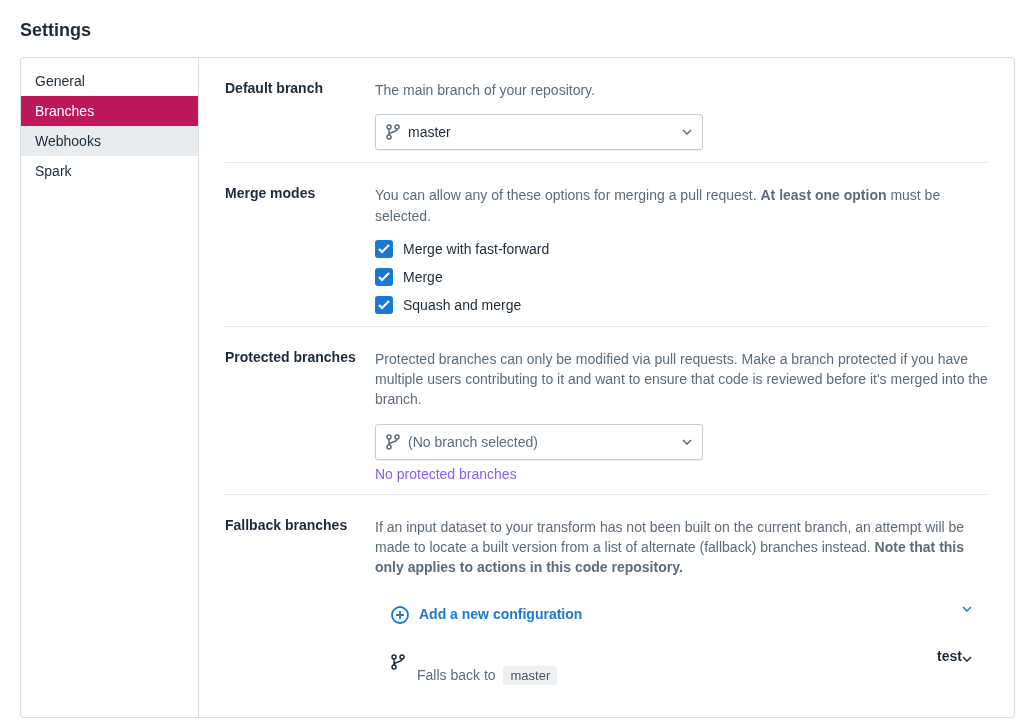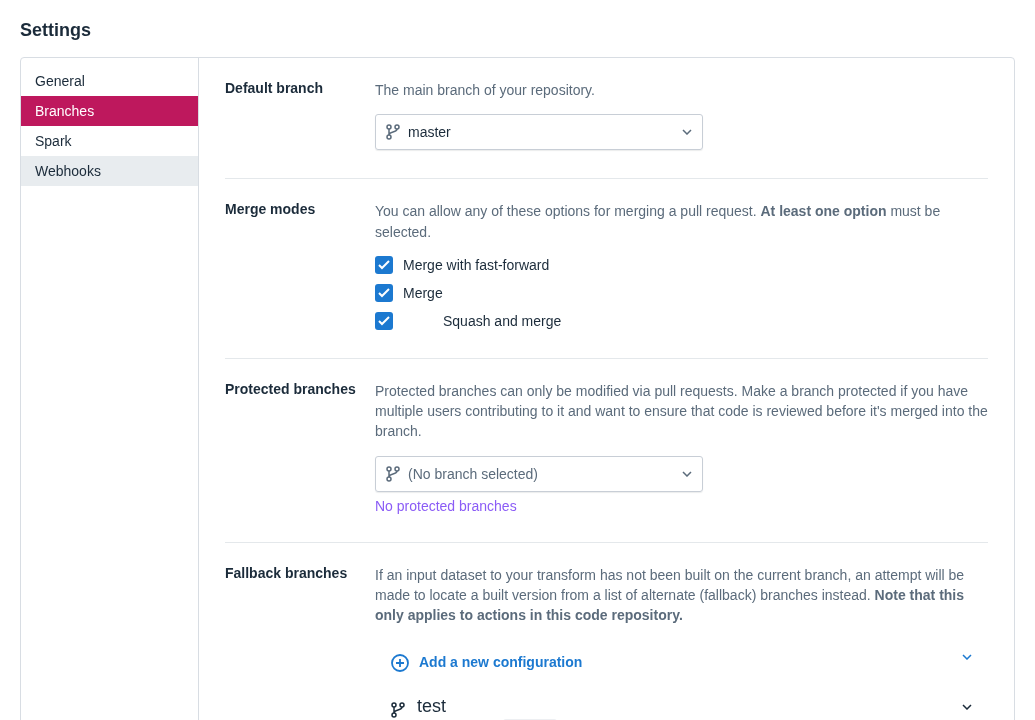--- a/index.html
+++ b/index.html
@@ -5,21 +5,21 @@
 * { box-sizing: border-box; margin: 0; padding: 0; }
 body { font-family: -apple-system, BlinkMacSystemFont, "Segoe UI", Helvetica, Arial, sans-serif; font-size: 14px; color: #1b2b3a; background: #fff; }
 .container { padding: 20px; width: 1035px; }
 .page-title { font-size: 18px; font-weight: 700; margin-bottom: 16px; }
 .panel { border: 1px solid #d8dde3; border-radius: 4px; display: flex; min-height: 640px; }
 .sidebar { width: 178px; border-right: 1px solid #d8dde3; padding: 8px 0; }
 .sidebar-item { padding: 7px 14px; font-size: 14px; cursor: pointer; color: #1b2b3a; }
 .sidebar-item.active { background: #be185d; color: #fff; }
 .sidebar-item.hover { background: #e8ecef; }
 .content { flex: 1; padding: 22px 26px; }
-.section { display: flex; padding-bottom: 28px; margin-bottom: 22px; border-bottom: 1px solid #e4e8eb; }
+.section { display: flex; padding-bottom: 12px; margin-bottom: 22px; border-bottom: 1px solid #e4e8eb; }
 .section:last-child { border-bottom: none; margin-bottom: 0; padding-bottom: 0; }
 .section-label { width: 150px; flex-shrink: 0; font-weight: 700; font-size: 14px; color: #1b2b3a; padding-top: 0; }
 .section-body { flex: 1; }
 .desc { color: #5b6b7b; font-size: 14px; line-height: 1.45; margin-bottom: 14px; }
 .desc strong { color: #5b6b7b; font-weight: 700; }
 .select { display: flex; align-items: center; border: 1px solid #c8ced6; border-radius: 3px; height: 36px; width: 328px; padding: 0 10px; cursor: pointer; box-shadow: inset 0 1px 0 rgba(255,255,255,.2), 0 1px 1px rgba(16,22,26,.08); }
 .select .branch-icon { margin-right: 8px; color: #5b6b7b; }
 .select .value { flex: 1; font-size: 14px; color: #1b2b3a; }
 .select .placeholder { color: #5b6b7b; }
 .select .caret { color: #5b6b7b; }
@@ -29,37 +29,37 @@
 .checkbox-label { font-size: 14px; color: #1b2b3a; }
 .no-protected { margin-top: 6px; font-size: 14px; color: #8b5cf6; }
 .config-row { display: flex; align-items: flex-start; padding: 14px 16px; cursor: pointer; }
 .add-row { color: #1c79d0; font-weight: 600; }
 .add-icon { color: #1c79d0; margin-right: 10px; }
 .config-row .spacer { flex: 1; }
 .config-row .caret { color: #1c79d0; }
 .fallback-item { display: flex; align-items: flex-start; padding: 10px 16px; }
 .fallback-item .branch-icon { margin-right: 12px; margin-top: 6px; color: #1b2b3a; }
 .fallback-body { flex: 1; }
-.fallback-name { font-weight: 400; font-size: 18px; color: #1b2b3a; }
+.fallback-name { font-weight: 700; font-size: 14px; color: #1b2b3a; text-align: right; }
 .falls-back { font-size: 14px; color: #5b6b7b; margin-top: 2px; }
 .branch-tag { display: inline-block; background: #edeff2; color: #4a5763; border-radius: 3px; padding: 2px 7px; font-size: 13px; margin-left: 4px; }
 .fallback-item .caret { color: #1b2b3a; margin-top: 8px; }
 svg { display: block; }
 </style>
 </head>
 <body>
 
 <div class="container">
   <div class="page-title">Settings</div>
   <div class="panel">
     <div class="sidebar">
       <div class="sidebar-item">General</div>
       <div class="sidebar-item active">Branches</div>
+      <div class="sidebar-item hover" style="position:relative;">Webhooks</div>
       <div class="sidebar-item">Spark</div>
-      <div class="sidebar-item hover" style="position:relative;">Webhooks</div>
     </div>
 
     <div class="content">
 
       <div class="section">
         <div class="section-label">Default branch</div>
         <div class="section-body">
           <div class="desc">The main branch of your repository.</div>
           <div class="select">
             <span class="branch-icon">
@@ -95,21 +95,21 @@
             <span class="checkbox-label">Merge with fast-forward</span>
           </div>
           <div class="checkbox-row">
             <div class="checkbox">
                 <svg width="12" height="10" viewBox="0 0 12 10">
                   <path d="M1 5 L4 8 L11 1" fill="none" stroke="#fff" stroke-width="2"></path>
                 </svg>
               </div>
             <span class="checkbox-label">Merge</span>
           </div>
-          <div class="checkbox-row" style="margin-bottom:0;gap:40px;">
+          <div class="checkbox-row" style="margin-bottom:0;">
             <div class="checkbox">
                 <svg width="12" height="10" viewBox="0 0 12 10">
                   <path d="M1 5 L4 8 L11 1" fill="none" stroke="#fff" stroke-width="2"></path>
                 </svg>
               </div>
             <span class="checkbox-label">Squash and merge</span>
           </div>
         </div>
       </div>
 

